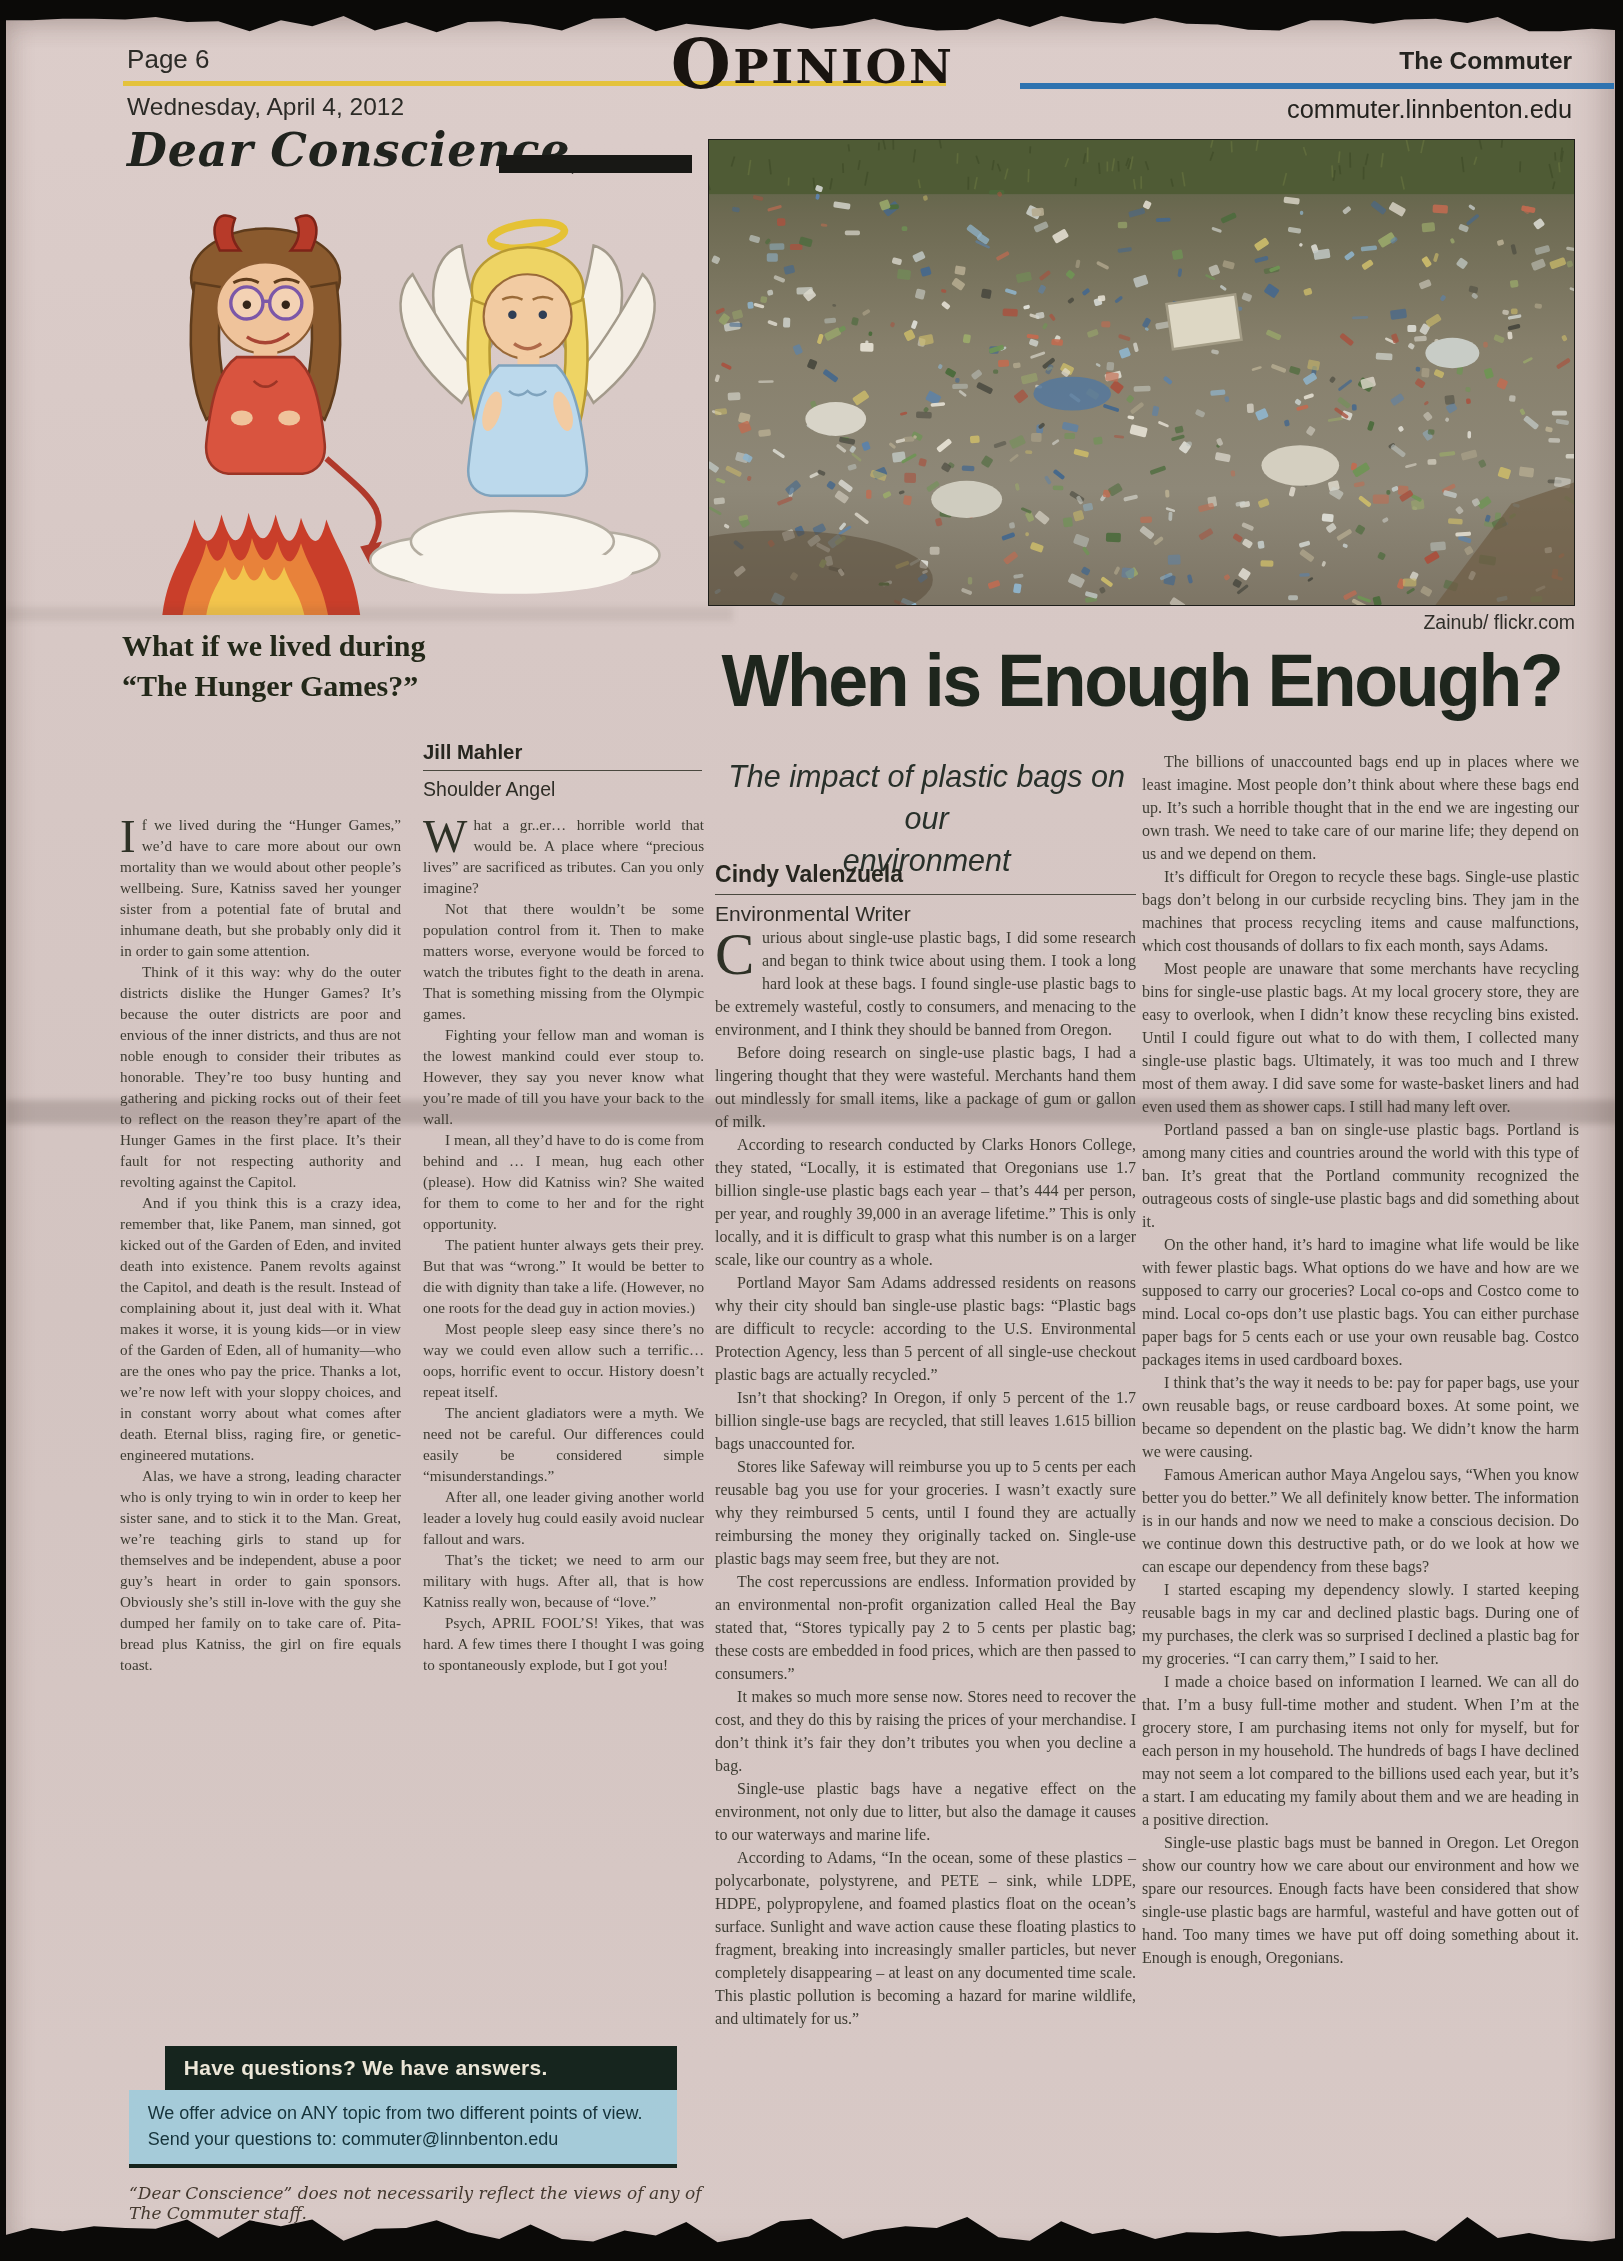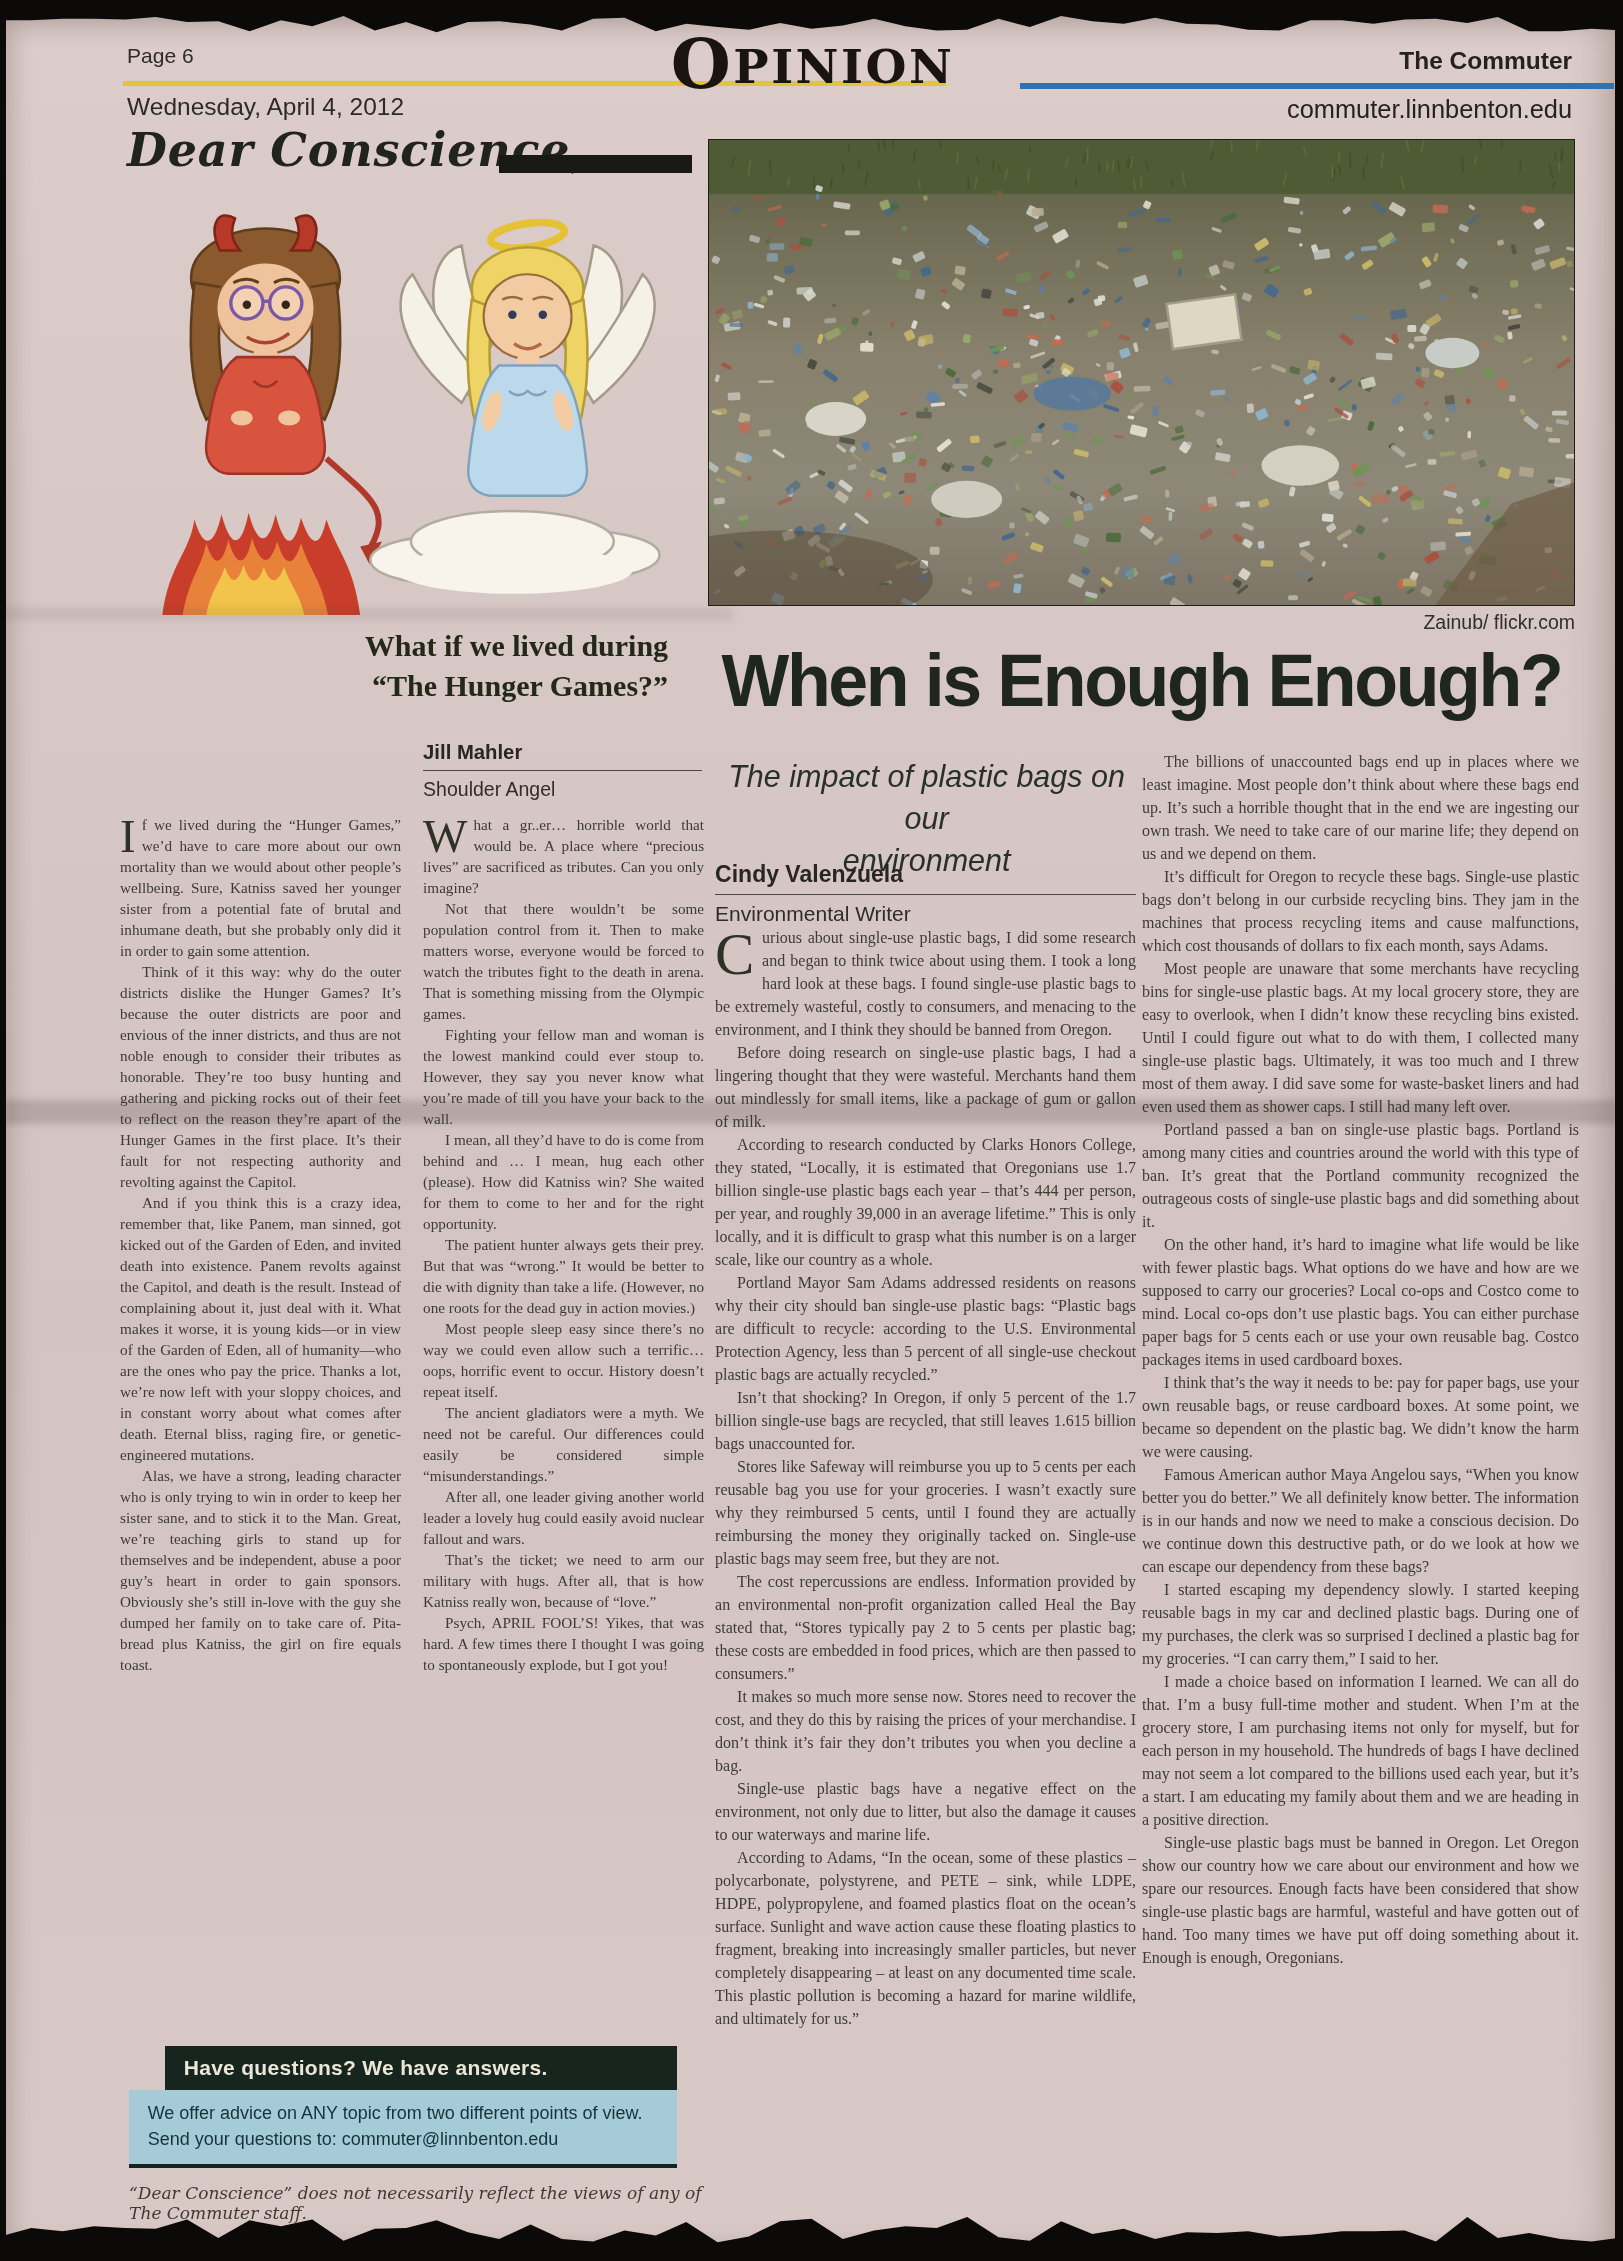--- a/index.html
+++ b/index.html
@@ -4,34 +4,34 @@
 <style>
   html,body{margin:0;padding:0;background:#0b0a08;width:1623px;height:2261px;overflow:hidden;}
   *{box-sizing:border-box;}
   .paper{position:absolute;left:5.1px;top:15.2px;width:1613px;height:2236px;
     background:linear-gradient(180deg,#dccdca 0%,#d7c8c5 28%,#d3c4c1 58%,#d8c9c6 100%);
     box-shadow:inset -18.6px 0 32px rgba(95,75,68,.22), inset 0 12px 22px rgba(95,75,68,.16), inset 12px 0 20.3px rgba(95,75,68,.12);
     font-family:"Liberation Serif",serif;color:#3e3d34;}
   .abs{position:absolute;}
   .sans{font-family:"Liberation Sans",sans-serif;}
   
-  .page-num{left:122px;top:29px;font-size:21px;color:#2c2b27;}
+  .page-num{left:122px;top:29px;font-size:26px;color:#2c2b27;}
   .yellow-line{left:118px;top:66px;width:823px;height:5.1px;background:#e4c23c;}
   .date{left:122px;top:78px;font-size:24.5px;color:#2c2b27;}
   .opinion{left:613px;top:13.5px;width:389px;text-align:center;color:#191410;font-family:"DejaVu Serif",serif;font-weight:600;letter-spacing:2.5px;}
   .opinion .big{font-size:69px;line-height:69px;vertical-align:-5.1px;}
   .opinion .rest{font-size:47px;line-height:69px;}
   .masthead{right:46px;top:32px;font-size:24.5px;font-weight:700;color:#24231f;}
   .blue-line{left:1015px;top:68px;width:594px;height:6px;background:#2e73b0;}
   .website{right:46px;top:80px;font-size:25.4px;color:#24231f;}
   
   .dc-title{left:122px;top:108px;font-size:46px;font-style:italic;font-weight:700;font-family:"DejaVu Serif",serif;color:#20231e;letter-spacing:0.8px;}
   .dc-bar{left:494px;top:140px;width:193px;height:18px;background:#181815;}
   .cartoon{left:108px;top:173px;width:562px;height:427px;}
-  .hg-heading{left:104px;top:611px;width:559px;text-align:right;font-size:30px;line-height:1.33;font-weight:700;color:#232819;white-space:pre-line;font-family:"Liberation Serif",serif;}
+  .hg-heading{left:117px;top:611px;width:559px;text-align:left;font-size:30px;line-height:1.33;font-weight:700;color:#232819;white-space:pre-line;font-family:"Liberation Serif",serif;}
   .byline .name{font-size:20.3px;font-weight:700;color:#27261f;padding-bottom:6px;border-bottom:1.7px solid #4a483f;}
   .byline .role{font-size:19.5px;color:#2e2d26;padding-top:6.8px;}
   .bl1{left:115px;top:726px;width:281px;}
   .bl2{left:418px;top:726px;width:279px;}
   .colL{width:281px;font-size:15.2px;line-height:21px;text-align:justify;color:#3c3b31;}
   .c1{left:115px;top:799px;}
   .c2{left:418px;top:799px;}
   .para{margin:0;text-indent:22px;}
   .dropcap{text-indent:0;}
   .colL .dropcap::first-letter{float:left;font-size:47px;line-height:37px;padding:4.2px 6px 0 0;color:#2e3126;}

